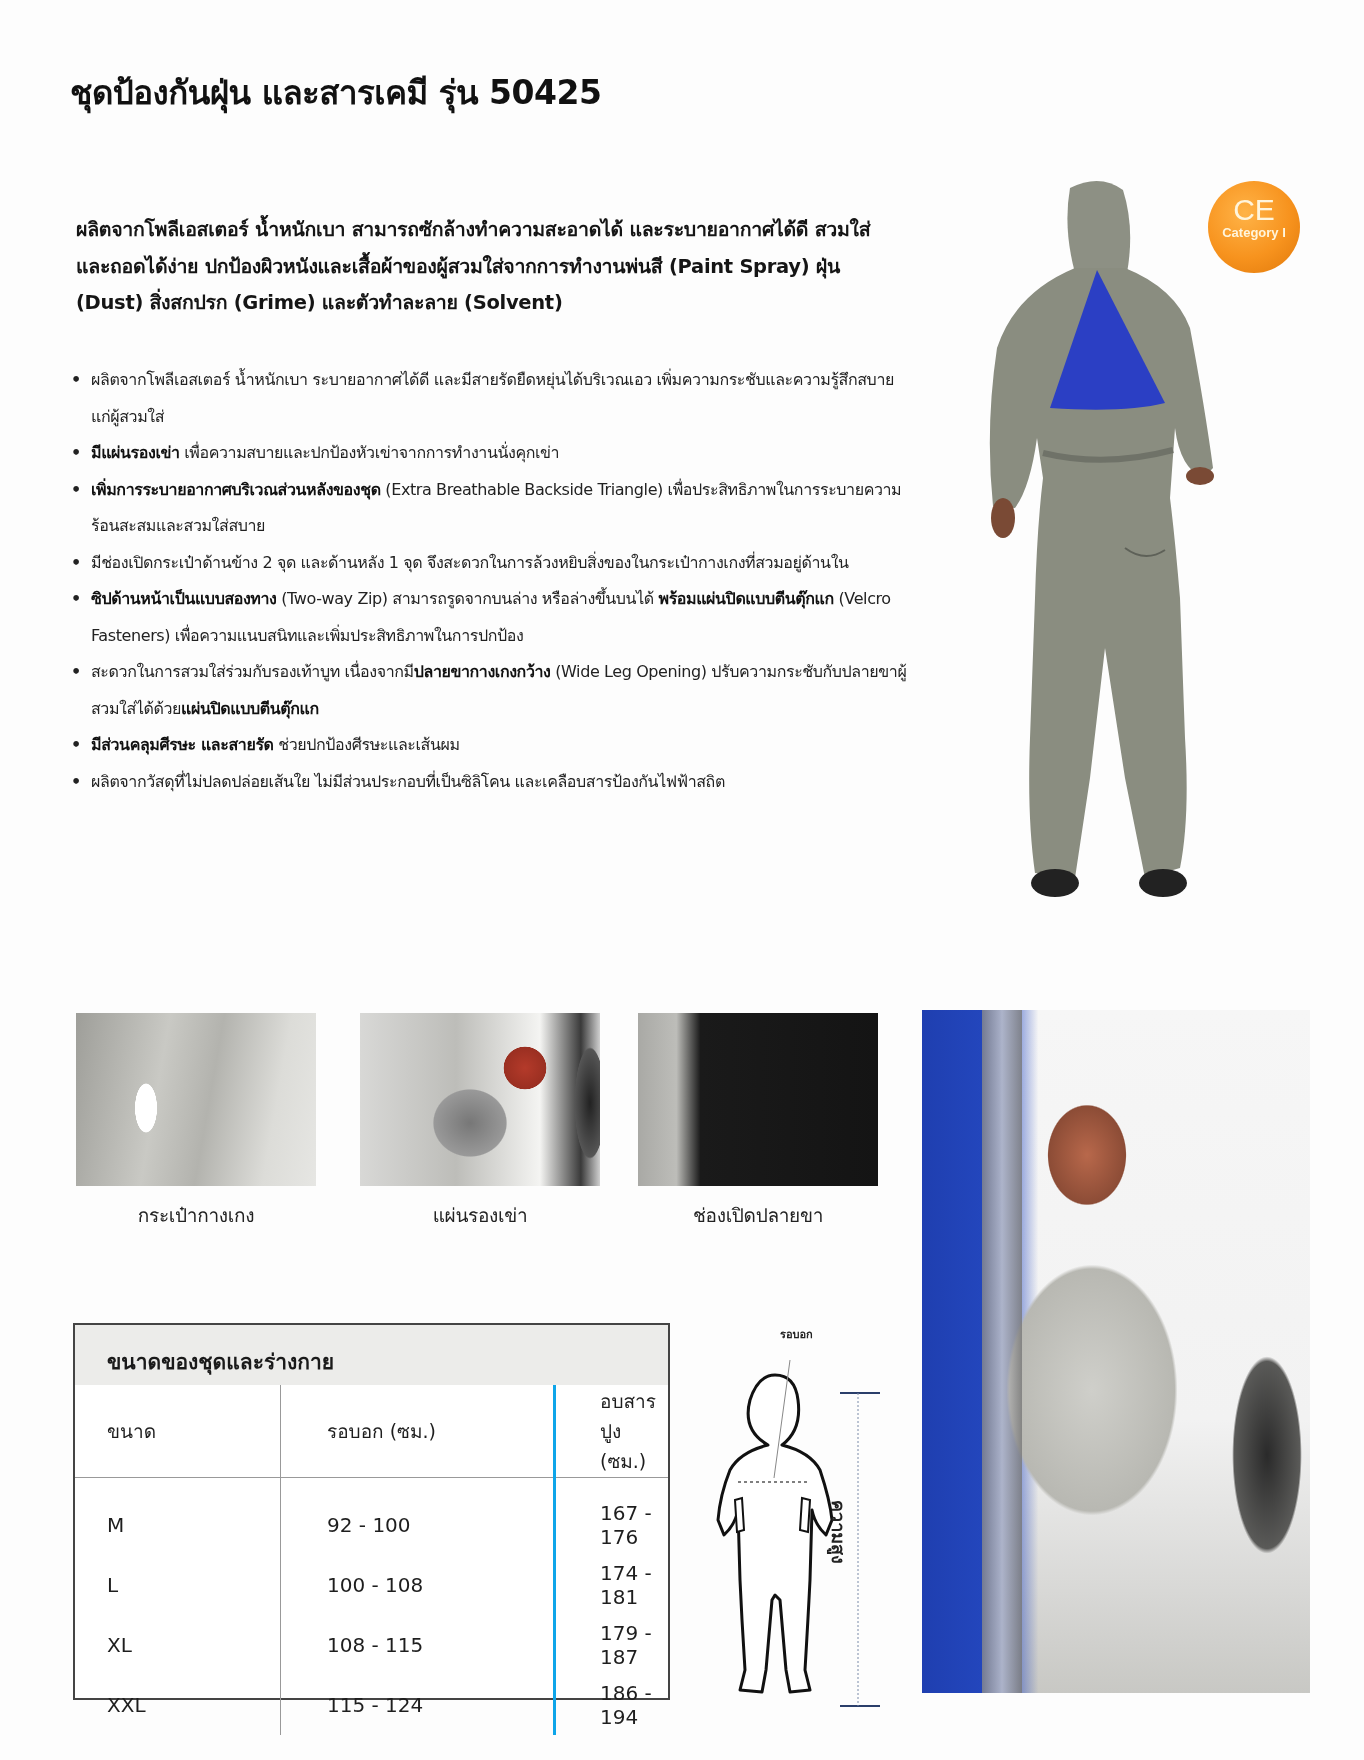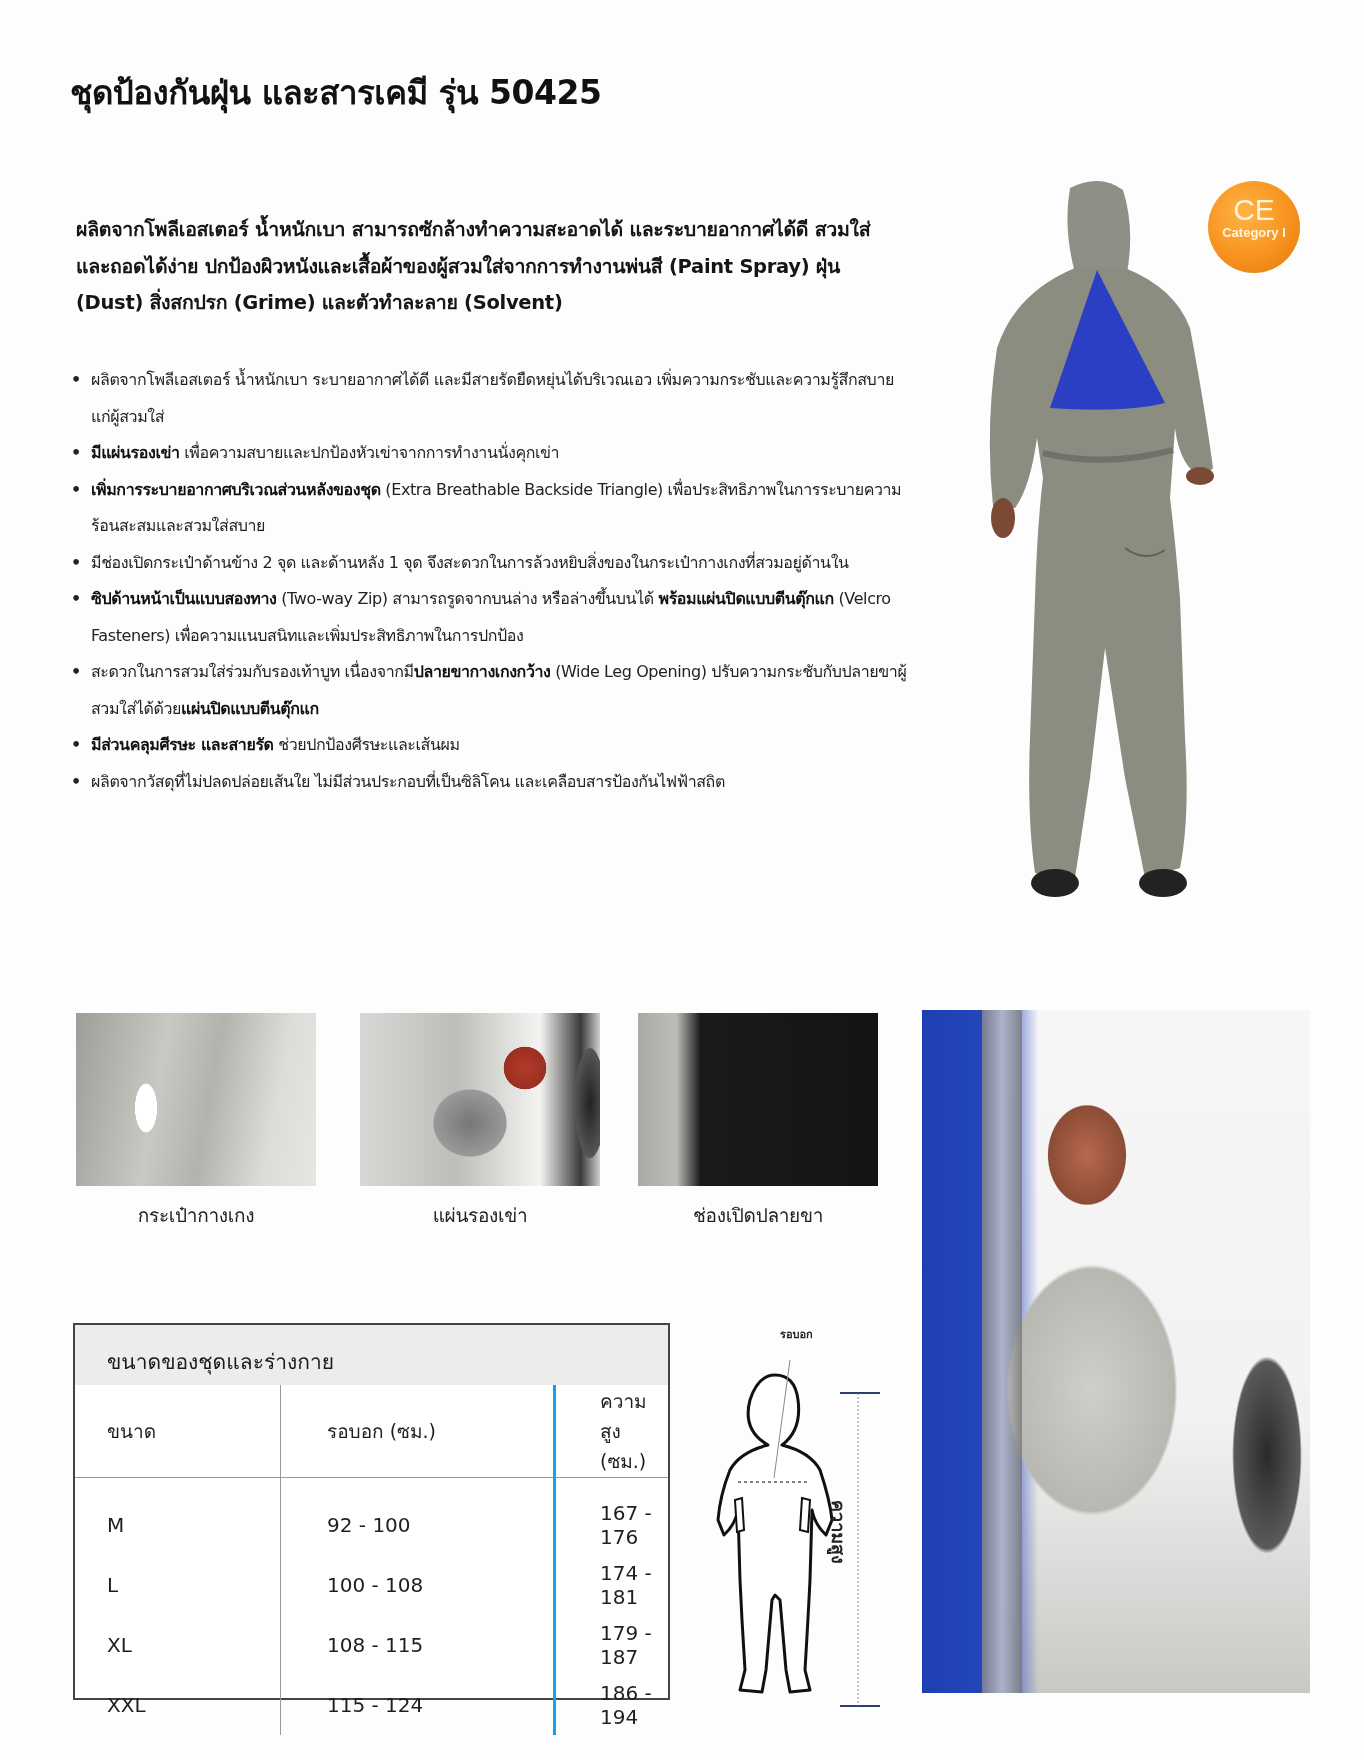--- a/index.html
+++ b/index.html
@@ -20,21 +20,21 @@
       linear-gradient(100deg, #9e9e99 0%, #c9c9c4 35%, #b3b3ae 55%, #dcdcd8 80%, #e6e6e3 100%); }
   #thumb-knee { left:360px; background:
       radial-gradient(ellipse 60px 55px at 110px 110px, #777 0%, #999 60%, transparent 62%),
       radial-gradient(ellipse 25px 90px at 230px 90px, #222 0%, #555 60%, transparent 62%),
       radial-gradient(ellipse 30px 30px at 165px 55px, #b43a2a 0%, #9a2f21 70%, transparent 72%),
       linear-gradient(90deg, #d8d8d6 0%, #bdbdb9 40%, #f4f4f2 75%, #3a3a3a 92%, #d0d0d0 100%); }
   #thumb-leg { left:638px; background:
       linear-gradient(90deg, #a9a9a5 0%, #bdbdb9 16%, #1a1a1a 26%, #141414 100%); }
 
   #size-table { left:73px; top:1323px; width:597px; height:377px; border:2px solid #444; box-sizing:border-box; background:#fff; }
-  #size-table .t-title { height:60px; background:#ececea; font-size:21px; font-weight:normal; padding:20px 0 0 32px; box-sizing:border-box; color:#1a1a1a; }
+  #size-table .t-title { height:60px; background:#ececea; font-size:21px; font-weight:bold; padding:20px 0 0 32px; box-sizing:border-box; color:#1a1a1a; }
   #size-table table { width:100%; border-collapse:collapse; font-size:20px; color:#1e1e1e; }
   #size-table th { font-weight:normal; height:56px; text-align:left; border-bottom:1px solid #999; font-size:19px; }
   #size-table td { height:58px; text-align:left; }
   #size-table .c1 { width:172px; padding-left:32px; border-right:1px solid #999; }
   #size-table .c2 { width:225px; padding-left:46px; border-right:3px solid #0ea5e9; }
   #size-table .c3 { padding-left:44px; }
   #size-table tbody tr:first-child td { padding-top:18px; }
 
   #body-diagram { left:690px; top:1320px; width:230px; height:390px; }
   #chest-label { left:780px; top:1325px; font-size:11px; font-weight:bold; color:#222; }
@@ -104,21 +104,21 @@
 <div id="thumb-leg" class="thumb"></div>
 <div class="cap" style="left:638px">ช่องเปิดปลายขา</div>
 
 <div id="size-table" class="abs">
   <div class="t-title">ขนาดของชุดและร่างกาย</div>
   <table>
     <thead>
       <tr>
         <th class="c1">ขนาด</th>
         <th class="c2">รอบอก (ซม.)</th>
-        <th class="c3">ความสูง (ซม.)</th>
+        <th class="c3">อบสารปูง (ซม.)</th>
       </tr>
     </thead>
     <tbody>
       <tr>
         <td class="c1">M</td>
         <td class="c2">92 - 100</td>
         <td class="c3">167 - 176</td>
       </tr>
       <tr>
         <td class="c1">L</td>

